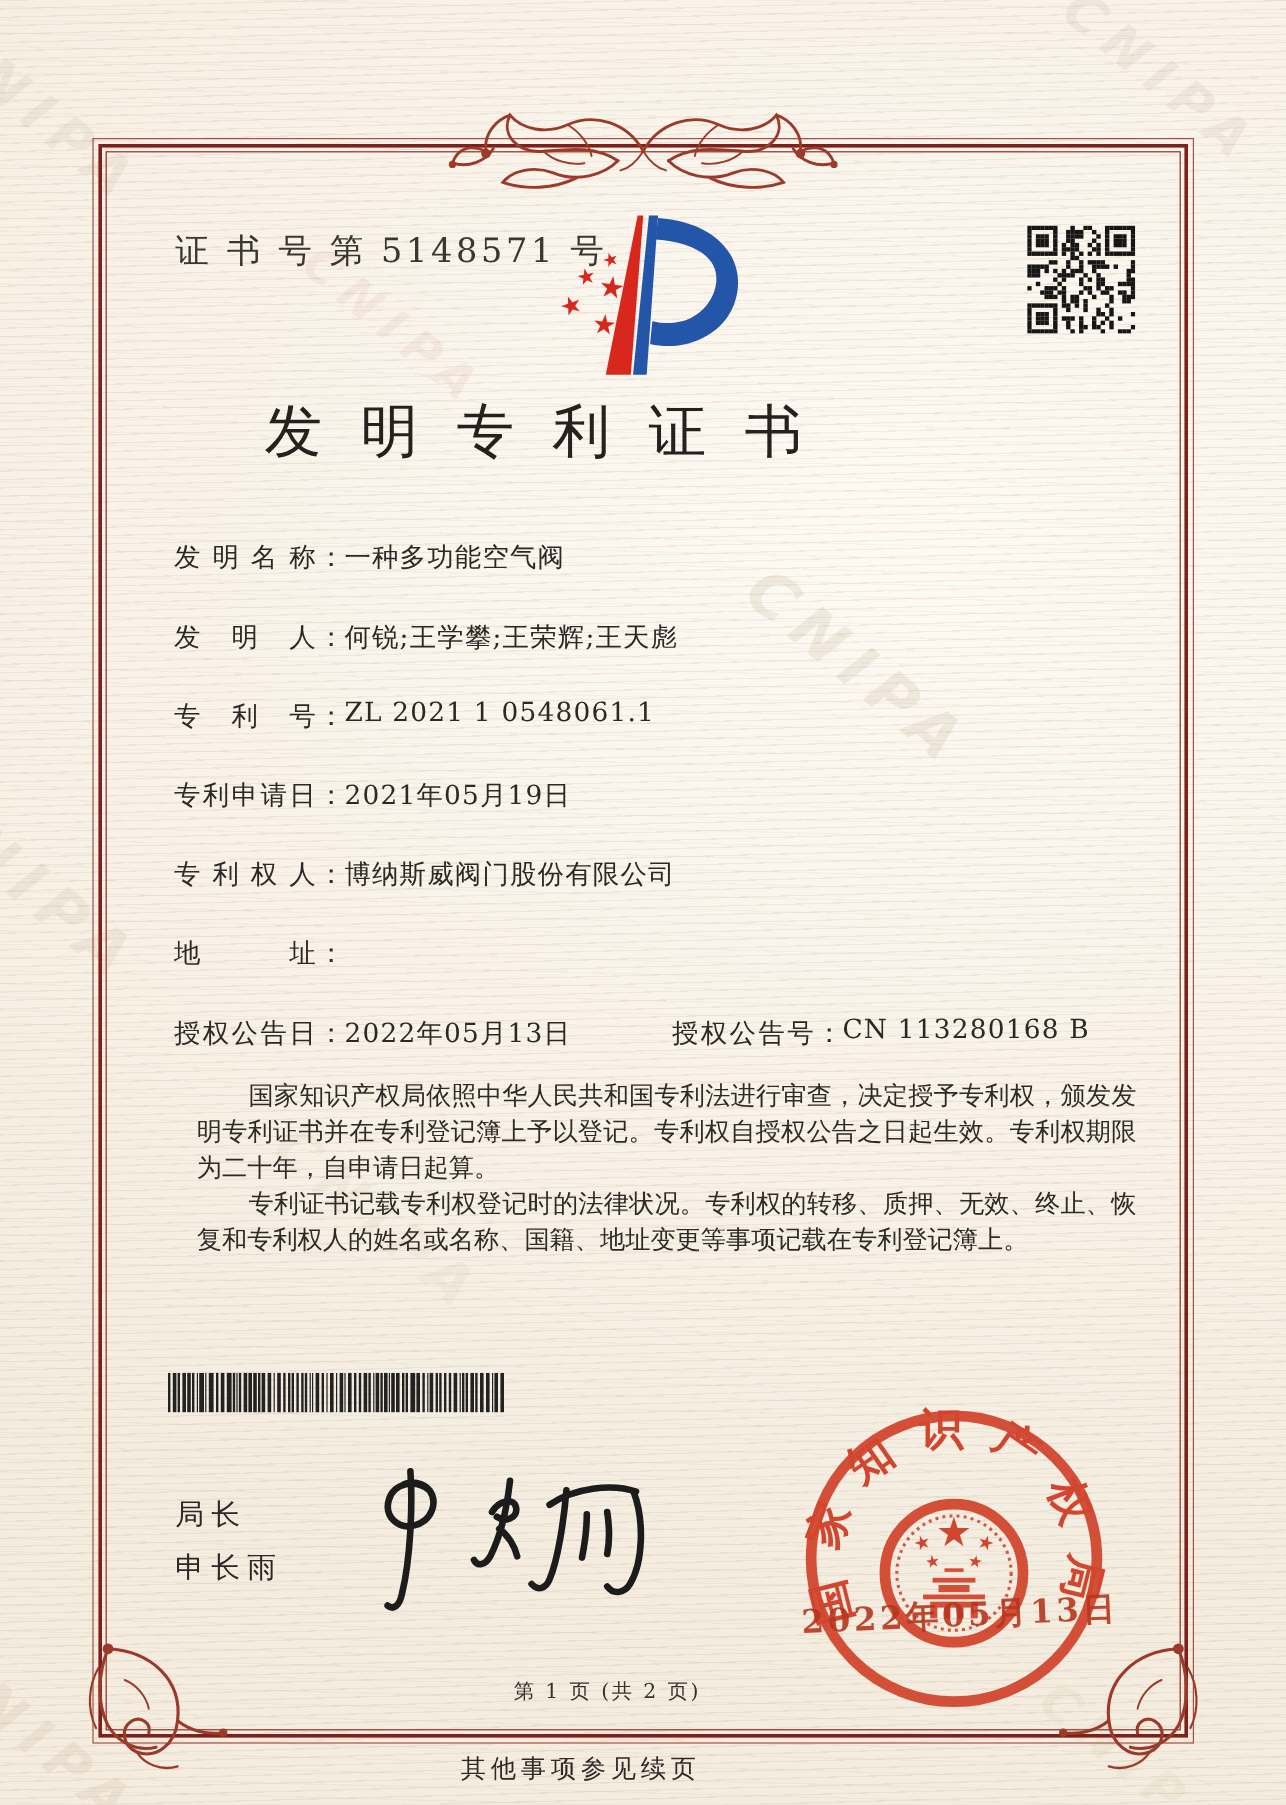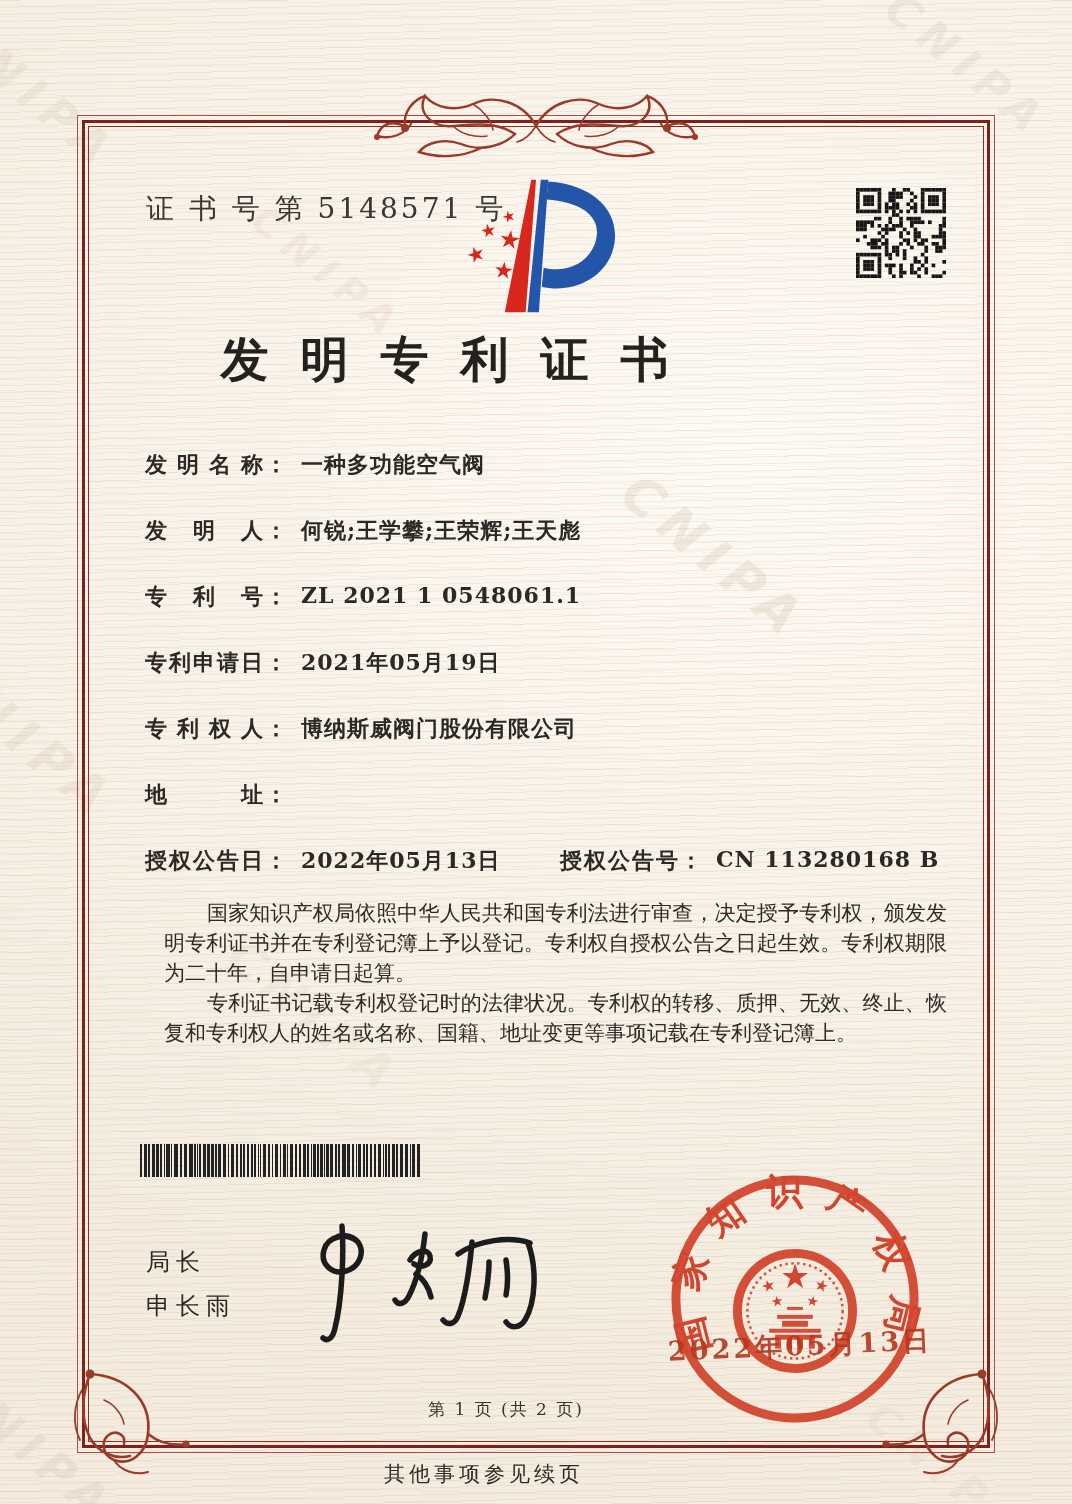--- a/index.html
+++ b/index.html
@@ -37,31 +37,31 @@
   .ornament { position:absolute; pointer-events:none; }
   
   .cert-number {
     position:absolute; left:146px; top:190px; font-size:28px; color:#3a3632;
     letter-spacing:3px;
   }
   .logo { position:absolute; left:442px; top:174px; }
   .qr   { position:absolute; left:856px; top:188px; width:90px; height:90px; }
   .title {
     position:absolute; left:82px; top:328px; width:725px; text-align:center;
-    font-size:48px; font-weight:700; color:#24211e; letter-spacing:32px; text-indent:32px;
+    font-size:48px; font-weight:400; color:#24211e; letter-spacing:32px; text-indent:32px;
   }
   
   .fields { position:absolute; left:145px; top:450px; width:810px; }
-  .frow { position:relative; height:66px; display:flex; align-items:flex-start; font-size:22px; color:#2b2825;font-weight:bold; }
+  .frow { position:relative; height:66px; display:flex; align-items:flex-start; font-size:22px; color:#2b2825; }
   .flabel {
     display:inline-block; width:118px; text-align:justify; text-align-last:justify;
     flex:0 0 118px;
   }
   .fcolon { flex:0 0 auto; margin-left:2px; }
-  .fvalue { margin-left:14px; letter-spacing:1px; white-space:nowrap; }
+  .fvalue { letter-spacing:1px; white-space:nowrap; }
   .fgroup2 { position:absolute; left:415px; top:0; display:flex; }
   
   .body-text {
     position:absolute; left:145px; top:898px; width:802px;
     font-size:21px; line-height:30px; color:#2e2a26; text-align:justify;
   }
   .body-text p { text-indent:2.05em;margin-left:19px; }
   
   .barcode { position:absolute; left:140px; top:1144px; }
   

